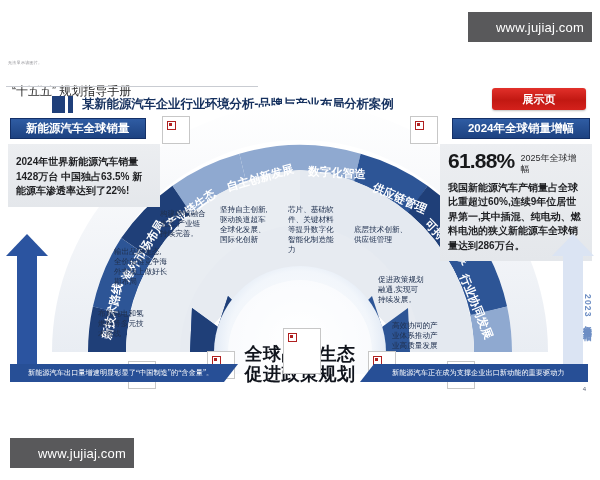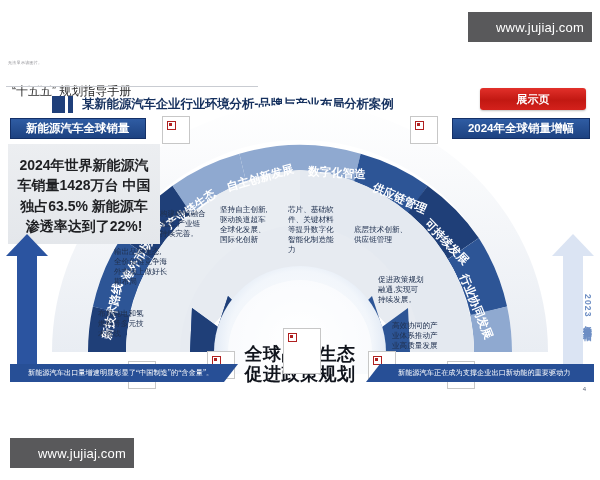--- a/index.html
+++ b/index.html
@@ -59,21 +59,21 @@
   .tsq.thin { width: 5px; }
   #title-text {
     margin-left: 6px;
     font-size: 12.5px; font-weight: bold; color: #16315f;
     white-space: nowrap; letter-spacing: -.2px;
   }
 
   
   #show-btn {
     position: absolute; right: 14px; top: 32px;
-    width: 106px; height: 22px; border-radius: 3px;
+    width: 94px; height: 22px; border-radius: 3px;
     background: linear-gradient(180deg,#e2302a 0%, #c21812 55%, #d4211c 100%);
     color: #fff; font-size: 11px; font-weight: bold;
     display: flex; align-items: center; justify-content: center;
     box-shadow: 0 1px 2px rgba(0,0,0,.25);
   }
 
   
   .kpi-tag {
     position: absolute;
     height: 21px; padding: 0 15px;
@@ -122,21 +122,21 @@
     font-size: 21px; font-weight: bold; color: #17181a;
     letter-spacing: -.8px; line-height: 1.05; white-space: nowrap;
   }
   .big-num .unit { font-size: 17px; }
   .big-sub {
     font-size: 9px; color: #2d2d2f; line-height: 1.25; margin-left: 6px;
     padding-top: 3px; max-width: 58px;
   }
   .stat-desc {
     margin-top: 5px;
-    font-size: 14px; color: #1f2023; line-height: 1.45; font-weight: bold; text-align: center;
+    font-size: 10px; color: #1f2023; line-height: 1.45; font-weight: bold;
   }
 
   
   .varrow { position: absolute; width: 42px; height: 130px; }
   .varrow .head {
     position: absolute; top: 0; left: 0;
     width: 0; height: 0;
     border-left: 21px solid transparent;
     border-right: 21px solid transparent;
   }
@@ -200,21 +200,21 @@
     color: #ffffff; font-size: 7.2px;
     display: flex; align-items: center;
     white-space: nowrap; z-index: 28; font-family: Liberation Serif, serif;
   }
   #ribbon-left {
     left: 10px; width: 228px;
     padding-left: 18px;
     clip-path: polygon(0 0, 100% 0, calc(100% - 14px) 100%, 0 100%);
   }
   #ribbon-right {
-    right: 6px; width: 228px;
+    right: 12px; width: 228px;
     padding-left: 32px;
     clip-path: polygon(14px 0, 100% 0, 100% 100%, 0 100%);
   }
 
   #page-num {
     position: absolute; right: 14px; top: 330px;
     font-size: 6px; color: #5b6476;
   }
 </style>
 </head>
@@ -365,20 +365,27 @@
     <div class="ph-box" id="ph-tag-left"></div>
 
     <div class="stat-panel" id="stat-left">
       <div class="stat-desc">2024年世界新能源汽车销量1428万台 中国独占63.5%
 新能源车渗透率达到了22%!</div>
     </div>
 
     <div class="kpi-tag" id="tag-right">2024年全球销量增幅</div>
     <div class="ph-box" id="ph-tag-right"></div>
 
+    <div class="stat-panel" id="stat-right">
+      <div class="stat-row">
+        <div class="big-num">61.88%</div>
+        <div class="big-sub">2025年全球增幅</div>
+      </div>
+      <div class="stat-desc">我国新能源汽车产销量占全球比重超过60%,连续9年位居世界第一,其中插混、纯电动、燃料电池的狭义新能源车全球销量达到286万台。</div>
+    </div>
 
     <div class="varrow" id="arrow-left">
       <div class="head"></div>
       <div class="shaft"></div>
       <div class="vlabel">2024年全球销量增加</div>
     </div>
     <div class="varrow" id="arrow-right">
       <div class="head"></div>
       <div class="shaft"></div>
       <div class="vlabel">2023年全球销量增幅</div>

